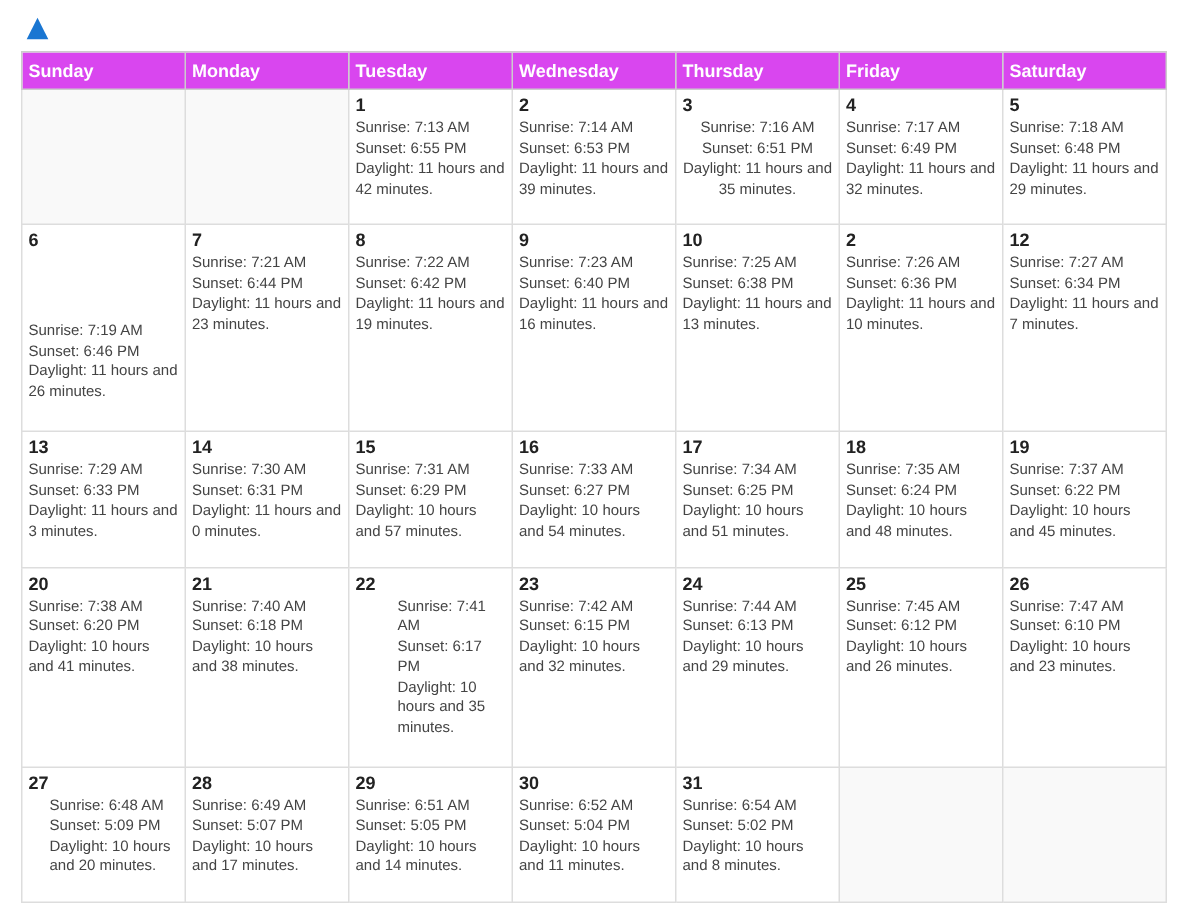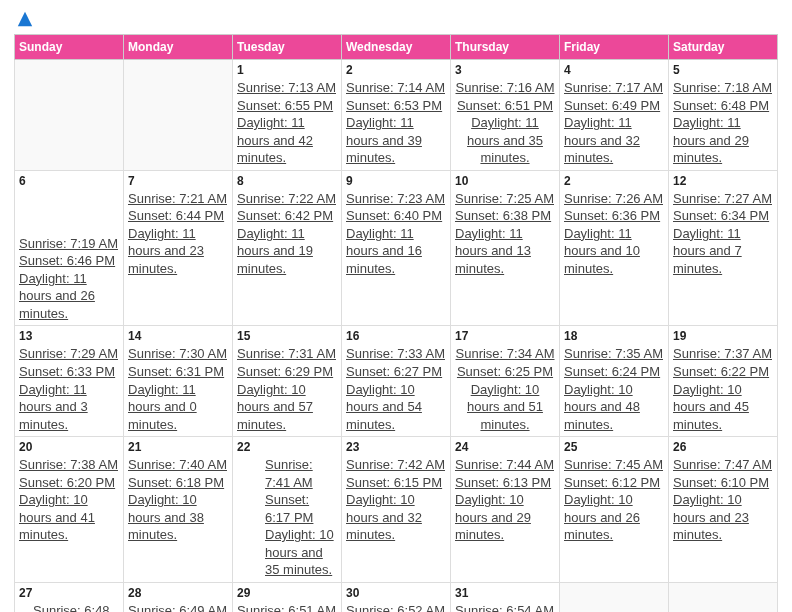--- a/index.html
+++ b/index.html
@@ -58,21 +58,21 @@
     .subtitle {
       font-size: 14px;
       color: #555;
     }
     .calendar {
       width: 100%;
       border-collapse: collapse;
       flex: 1;
     }
     .calendar thead tr th {
-      background: #ec4899;
+      background: #d946ef;
       color: #fff;
       font-size: 12px;
       font-weight: bold;
       padding: 5px 4px;
       border: 1px solid #ccc;
       text-align: left;
     }
     .calendar tbody tr td {
       border: 1px solid #ddd;
       vertical-align: top;
@@ -87,24 +87,23 @@
       background: #f9f9f9;
     }
     .day-number {
       font-size: 12px;
       font-weight: bold;
       color: #222;
       display: block;
       margin-bottom: 2px;
     }
     .day-info {
-      font-size: 13px;
+      font-size: 10px;
       color: #444;
       line-height: 1.35;
-      text-decoration: underline;
     }
   </style>
 </head>
 <body>
 
 <div class="page">
   <div class="header">
     <div class="logo">
       <div class="logo-text">
         <span class="logo-general"></span>
@@ -231,21 +230,21 @@
 Daylight: 10 hours and 57 minutes.</div>
           </td>
           <td>
             <span class="day-number">16</span>
             <div class="day-info" style="white-space: pre-line;">Sunrise: 7:33 AM
 Sunset: 6:27 PM
 Daylight: 10 hours and 54 minutes.</div>
           </td>
           <td>
             <span class="day-number">17</span>
-            <div class="day-info" style="white-space: pre-line; text-align: center;">Sunrise: 7:34 AM
+            <div class="day-info" style="white-space: pre-line;">Sunrise: 7:34 AM
 Sunset: 6:25 PM
 Daylight: 10 hours and 51 minutes.</div>
           </td>
           <td>
             <span class="day-number">18</span>
             <div class="day-info" style="white-space: pre-line;">Sunrise: 7:35 AM
 Sunset: 6:24 PM
 Daylight: 10 hours and 48 minutes.</div>
           </td>
           <td>

